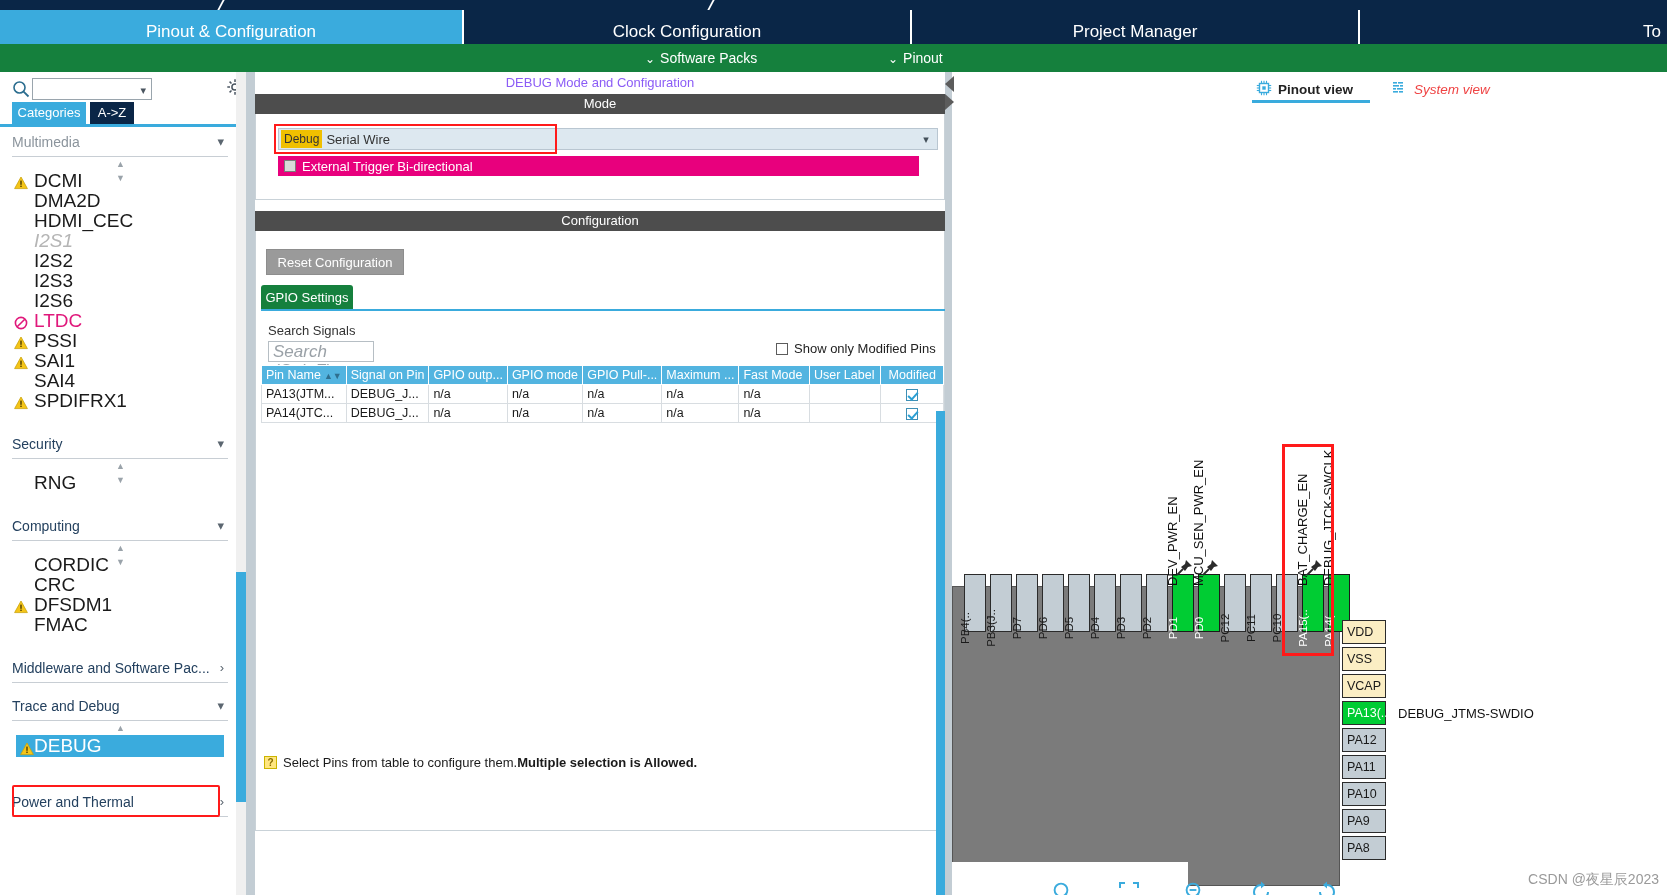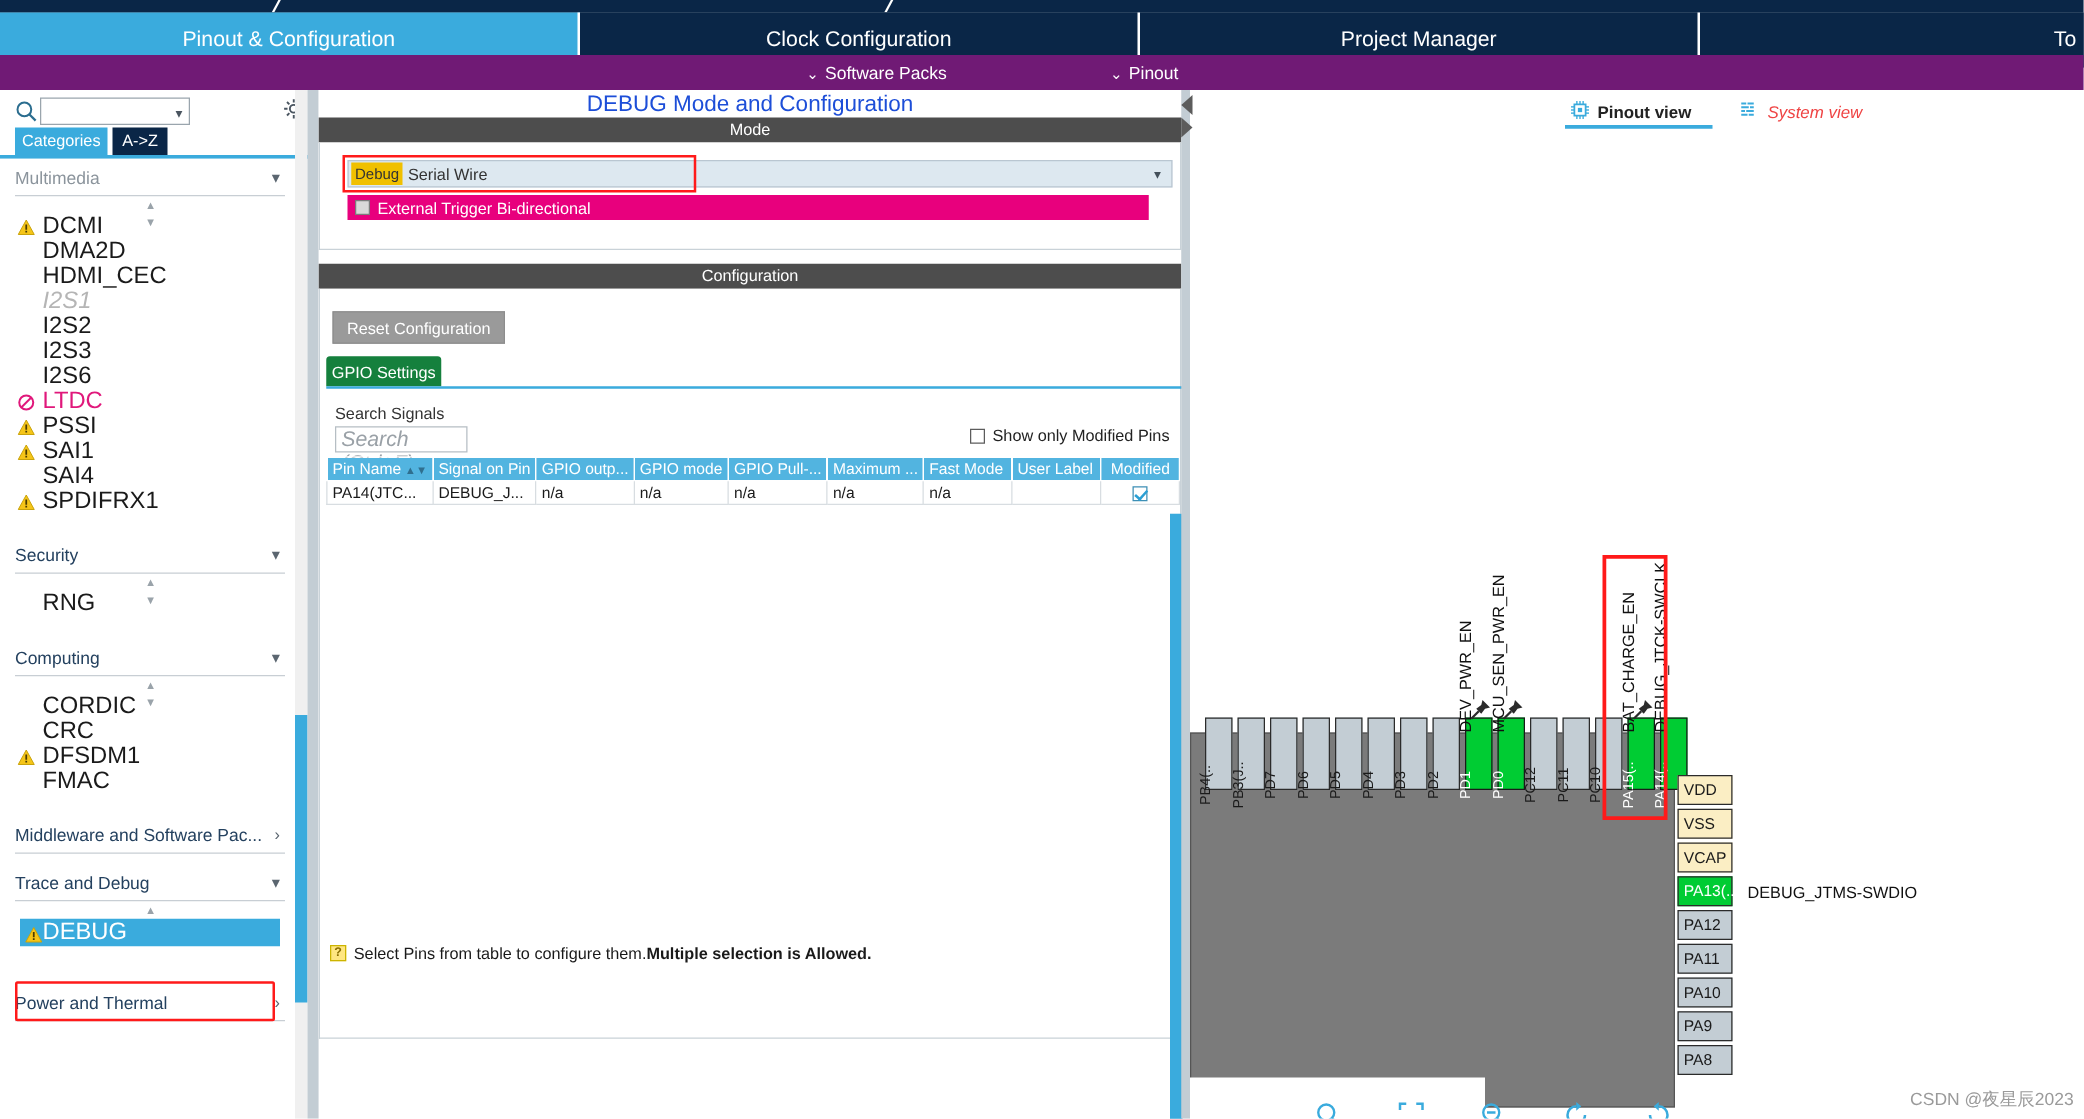--- a/index.html
+++ b/index.html
@@ -41,21 +41,21 @@
   }
   .tab.active { background: #3aabdd; }
   .tab.t1 { width: 464px; }
   .tab.t2 { width: 448px; }
   .tab.t3 { width: 448px; }
   .tab.t4 { width: 307px; text-align: right; padding-right: 6px; border-right: none; }
 
   
   .subbar {
     position: absolute; top: 44px; left: 0; width: 1667px; height: 28px;
-    background: #701a75;
+    background: #15803d;
   }
   .subitem {
     position: absolute; top: 0; height: 28px; line-height: 28px;
     color: #ffffff; font-size: 14px; cursor: pointer;
     white-space: nowrap;
   }
   .subitem .chev { display:inline-block; margin-right:5px; font-size:12px; }
   .sp-soft { left: 645px; }
   .sp-pin  { left: 888px; }
 
@@ -149,21 +149,21 @@
     background:#c3cdd4;
   }
 
   
   .center {
     position: absolute; top: 72px; left: 255px; width: 690px; height: 823px;
     background: #ffffff;
   }
   .panel-title {
     height: 22px; line-height: 22px; text-align:center;
-    font-size: 18px; color: #1d4ed8; background:#fff;
+    font-size: 13px; color: #8b5cf6; background:#fff;
   }
   .sec-header {
     height: 20px; line-height: 20px; text-align:center;
     background: #4d4d4d; color: #ffffff; font-size: 13px;
   }
   .mode-box {
     position:relative; height: 86px; background:#fff;
     border-left: 1px solid #c9d2d8; border-right:1px solid #c9d2d8;
     border-bottom:1px solid #c9d2d8;
   }
@@ -631,20 +631,31 @@
               <th style="width:76px;">GPIO outp...</th>
               <th style="width:76px;">GPIO mode</th>
               <th style="width:76px;">GPIO Pull-...</th>
               <th style="width:74px;">Maximum ...</th>
               <th style="width:76px;">Fast Mode</th>
               <th style="width:76px;">User Label</th>
               <th style="width:76px; text-align:center;">Modified</th>
             </tr>
           </thead>
           <tbody>
+            <tr>
+              <td>PA13(JTM...</td>
+              <td>DEBUG_J...</td>
+              <td>n/a</td>
+              <td>n/a</td>
+              <td>n/a</td>
+              <td>n/a</td>
+              <td>n/a</td>
+              <td></td>
+              <td class="ctr"><span class="chk"></span></td>
+            </tr>
             <tr>
               <td>PA14(JTC...</td>
               <td>DEBUG_J...</td>
               <td>n/a</td>
               <td>n/a</td>
               <td>n/a</td>
               <td>n/a</td>
               <td>n/a</td>
               <td></td>
               <td class="ctr"><span class="chk"></span></td>

